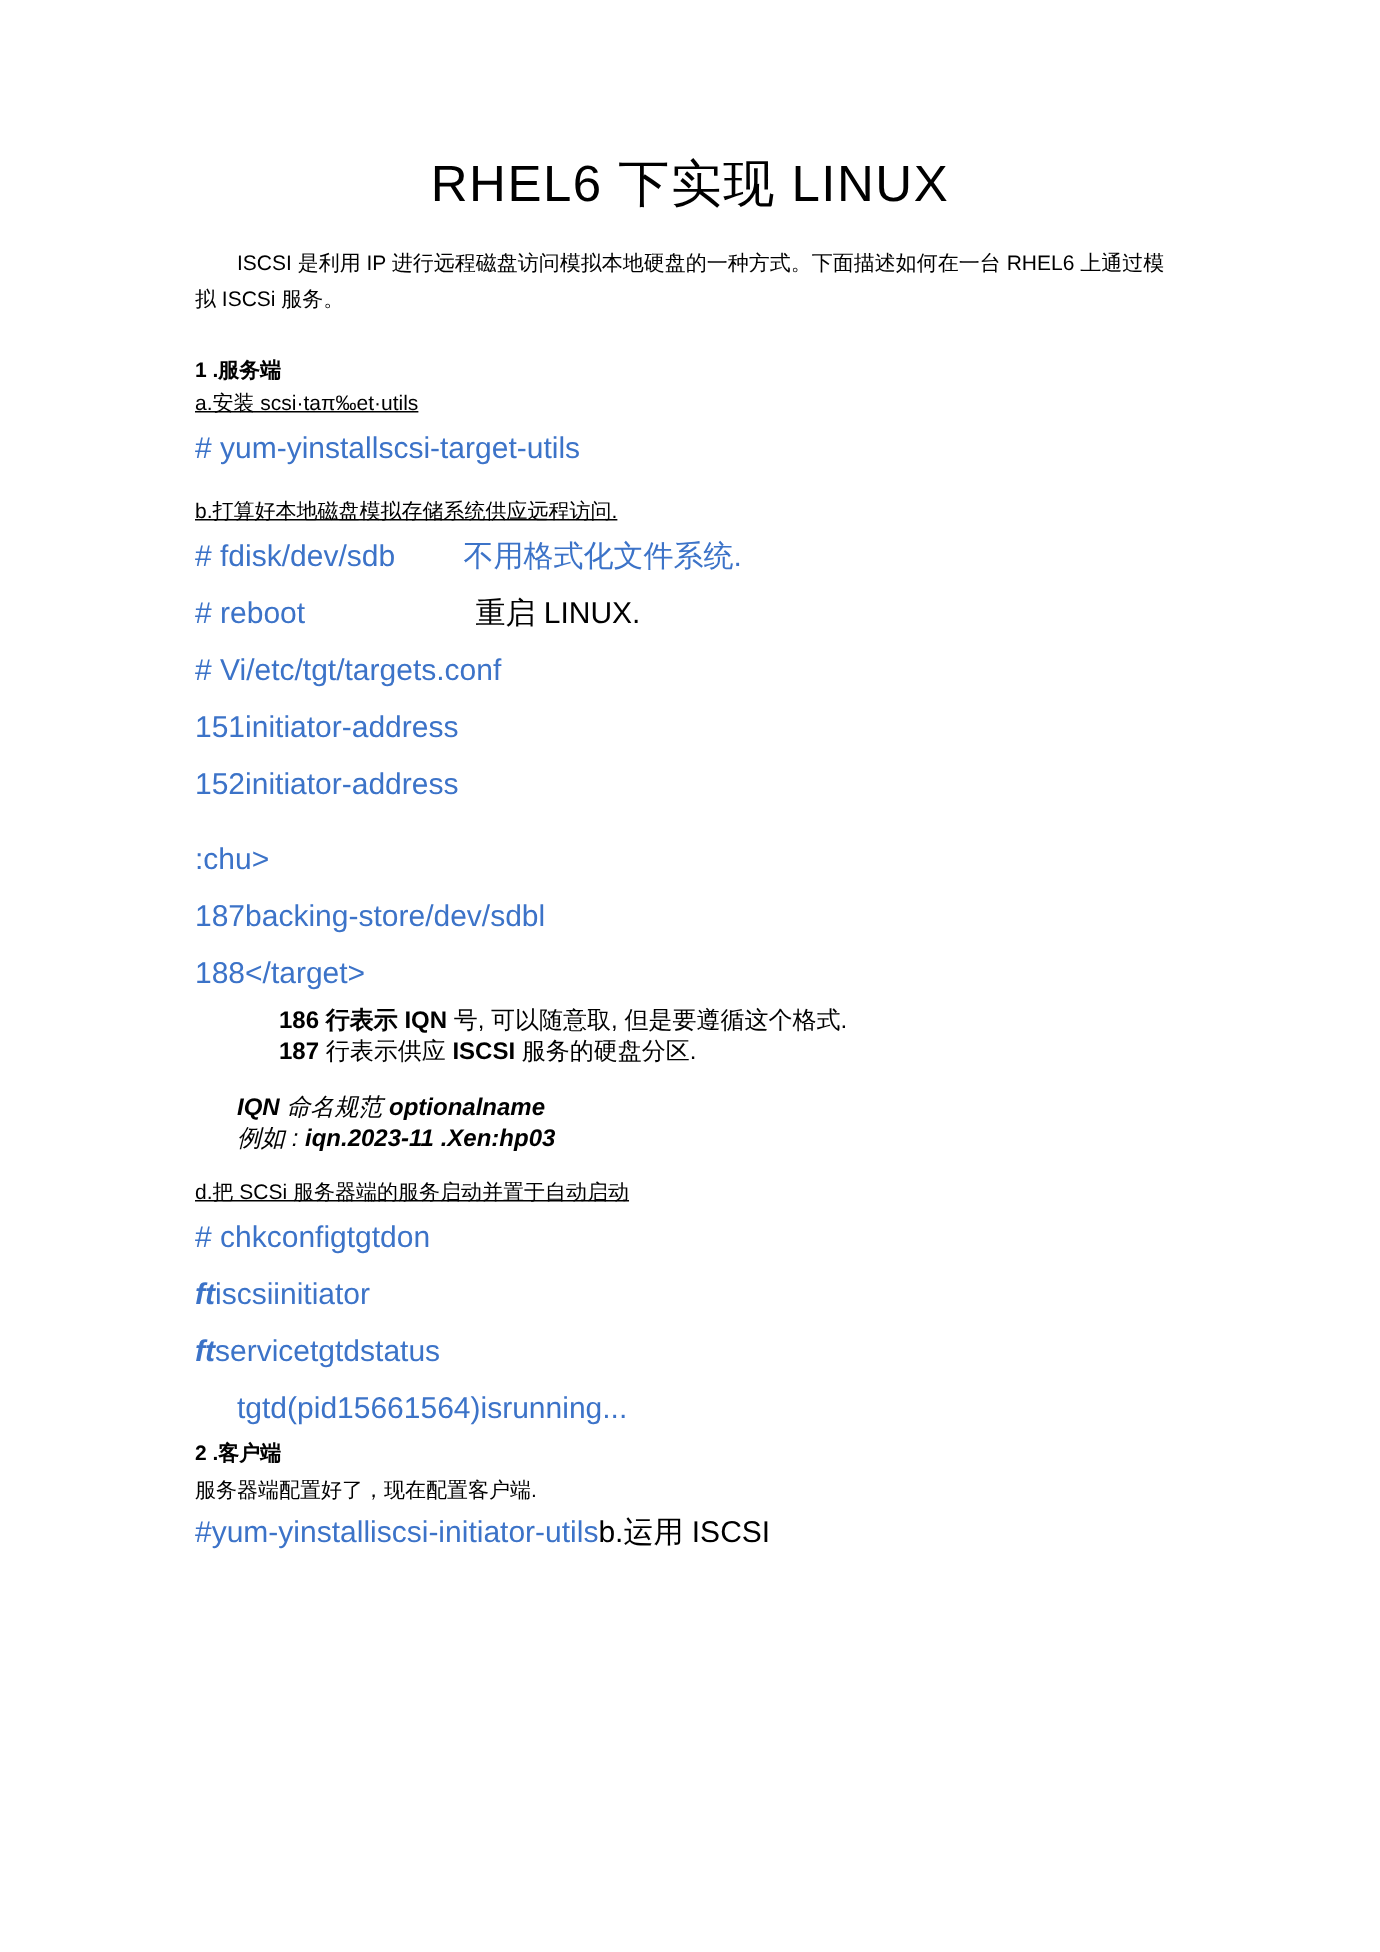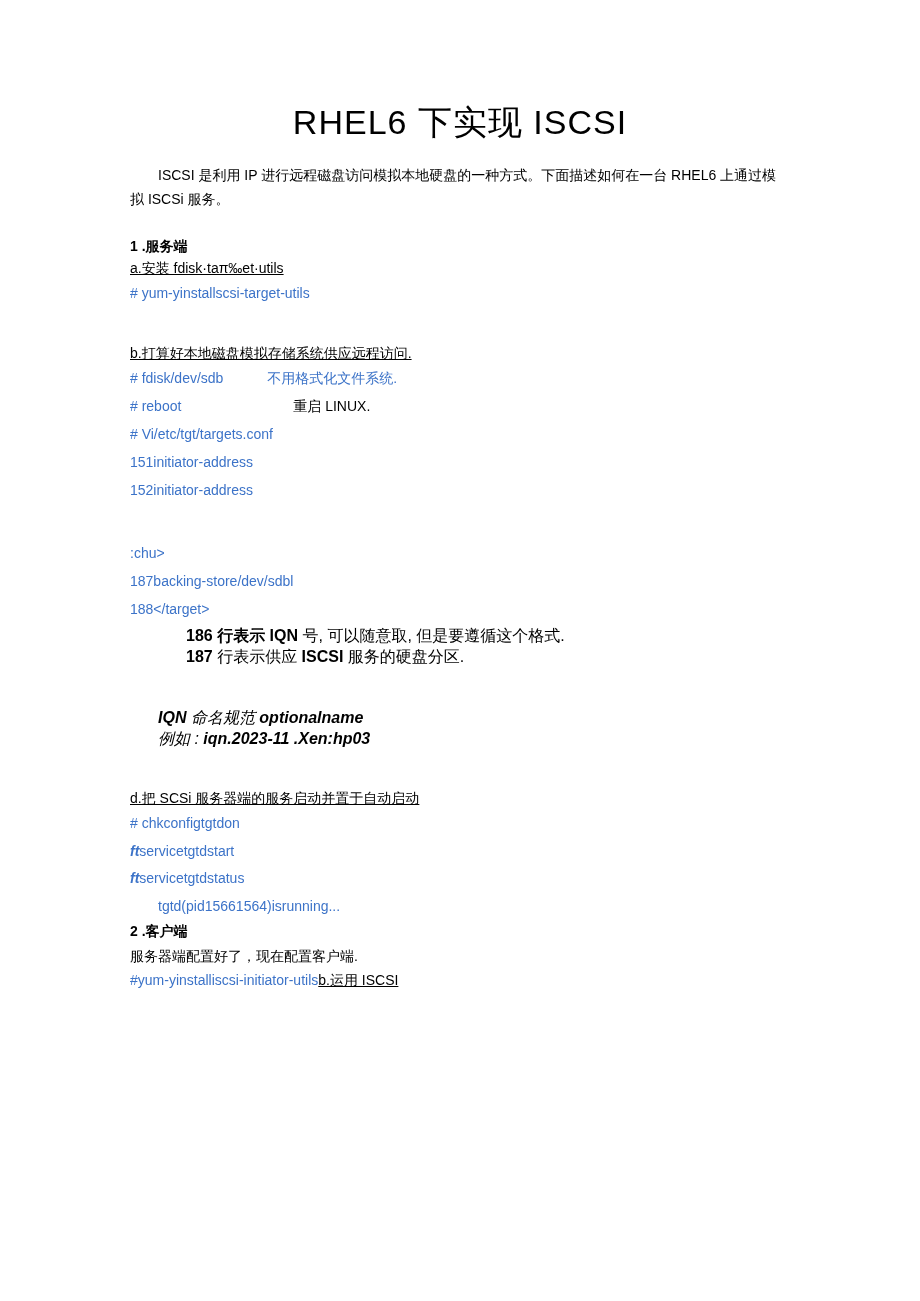--- a/index.html
+++ b/index.html
@@ -34,21 +34,21 @@
     font-weight: bold;
     margin-top: 24px;
     margin-bottom: 4px;
   }
   .sub-head {
     font-size: 14px;
     text-decoration: underline;
     margin-bottom: 4px;
   }
   .code {
-    font-size: 14px;
+    font-size: 20px;
     color: #3c73c8;
     line-height: 1.7;
     margin-bottom: 4px;
   }
   .code .cmt {
     color: #3c73c8;
     margin-left: 40px;
   }
   .code .cmt-black {
     color: #000;
@@ -58,35 +58,35 @@
     font-style: italic;
     font-weight: bold;
     color: #3c73c8;
   }
   .black { color: #000; }
   .indent { padding-left: 56px; }
   .indent2 { padding-left: 28px; }
   .bold { font-weight: bold; }
   .italic { font-style: italic; }
   .spaced { margin-top: 2px; }
-  .spaced-more { margin-top: 40px; }
-  .inline-under { text-decoration: underline; }
+  .spaced-more { margin-top: 16px; }
+  .inline-under { }
 </style>
 </head>
 <body>
 
 <div class="page">
 
-  <div class="title">RHEL6 下实现 ISCSI</div>
+  <div class="title">RHEL6 下实现 LINUX</div>
 
   <div class="para">ISCSI 是利用 IP 进行远程磁盘访问模拟本地硬盘的一种方式。下面描述如何在一台 RHEL6 上通过模拟 ISCSi 服务。</div>
 
   <div class="section-head">1  .服务端</div>
 
-  <div class="sub-head">a.安装 fdisk·taπ‰et·utils</div>
+  <div class="sub-head">a.安装 scsi·taπ‰et·utils</div>
   <div class="code">#    yum-yinstallscsi-target-utils</div>
 
   <div class="sub-head spaced-more">b.打算好本地磁盘模拟存储系统供应远程访问.</div>
   <div class="code">
     <span>#    fdisk/dev/sdb</span>
     <span class="cmt">不用格式化文件系统.</span>
   </div>
   <div class="code">
     <span>#    reboot</span>
     <span class="cmt-black" style="margin-left:108px;">重启 LINUX.</span>
@@ -110,21 +110,21 @@
   <div class="black indent2 spaced-more">
     <span class="bold italic">IQN </span><span class="italic">命名规范 </span><span class="bold italic">optionalname</span>
   </div>
   <div class="black indent2">
     <span class="italic">例如 : </span><span class="bold italic">iqn.2023-11     .Xen:hp03</span>
   </div>
 
   <div class="sub-head spaced-more">d.把 SCSi 服务器端的服务启动并置于自动启动</div>
   <div class="code">#    chkconfigtgtdon</div>
   <div class="code">
-    <span class="ft">ft</span><span>servicetgtdstart</span>
+    <span class="ft">ft</span><span>iscsiinitiator</span>
   </div>
   <div class="code">
     <span class="ft">ft</span><span>servicetgtdstatus</span>
   </div>
   <div class="code" style="padding-left:28px;">tgtd(pid15661564)isrunning...</div>
 
   <div class="section-head spaced">2  .客户端</div>
   <div class="black" style="font-size:14px;line-height:1.7;">服务器端配置好了，现在配置客户端.</div>
   <div class="code">
     <span>#yum-yinstalliscsi-initiator-utils</span><span class="black inline-under">b.运用 ISCSI</span>

